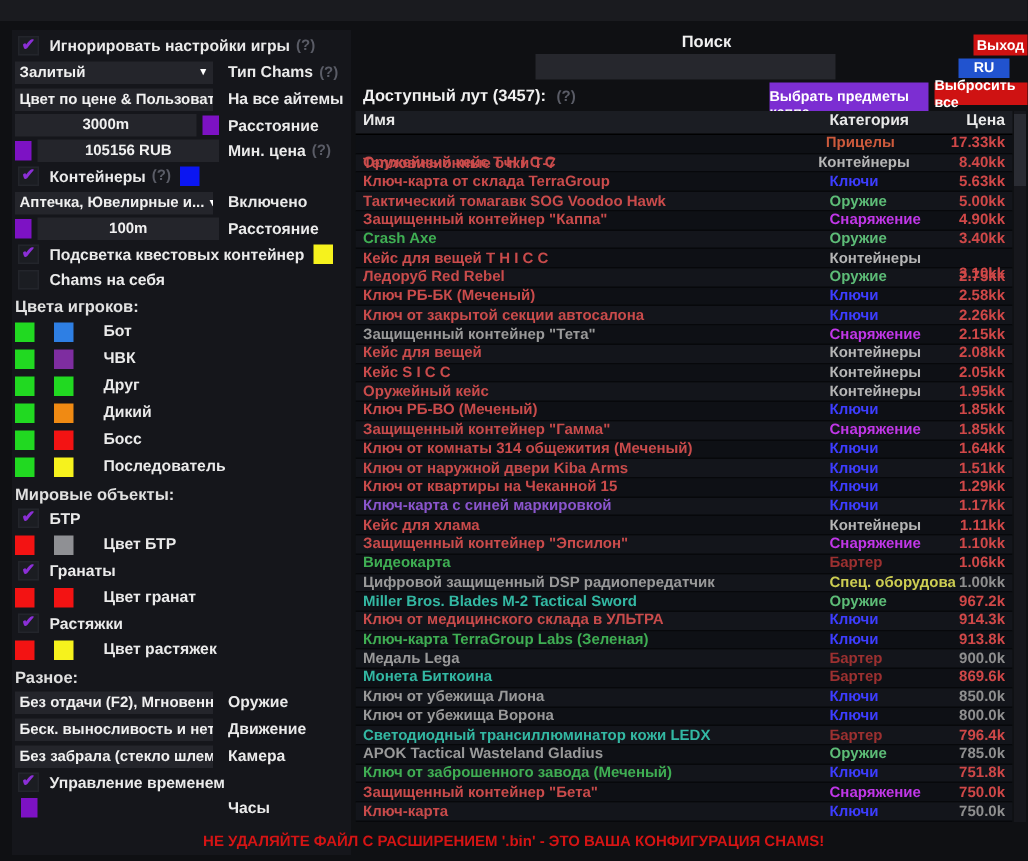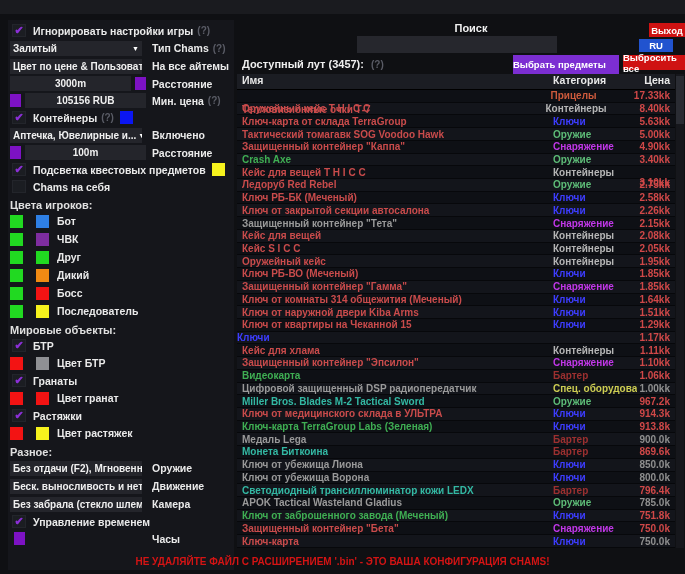--- a/index.html
+++ b/index.html
@@ -23,21 +23,21 @@
   .sel{width:132px;height:15px;background:#24252b;display:flex;align-items:center;padding:0 3px;box-sizing:border-box;
        font-size:10px;color:#f0f0f0;white-space:nowrap;overflow:hidden;}
   .arr{margin-left:auto;font-size:7px;color:#ffffff;flex:0 0 auto;padding-left:2px;}
   .inp{height:15px;background:#24252b;font-size:10px;color:#f0f0f0;display:flex;align-items:center;justify-content:center;box-sizing:border-box;flex:1 1 auto;}
   .swsq{width:11px;height:13px;flex:0 0 auto;}
   .slbl{font-size:10.5px;color:#eaeaea;margin-left:6px;white-space:nowrap;}
   .shelp{font-size:10px;color:#5a5c66;margin-left:4px;}
   .csw{width:13px;height:13px;flex:0 0 auto;}
   .csw.first{margin-left:0;}
   .csw.second{margin-left:13px;}
-  .colrow .slbl{margin-left:8px;}
+  .colrow .slbl{margin-left:20px;}
 
   
   .search-lbl{position:absolute;left:373px;top:22px;width:196px;text-align:center;font-size:11px;color:#f0f0f0;}
   .search-input{position:absolute;left:357px;top:36px;width:196px;height:15px;background:#26272d;border:0;}
   .btn{position:absolute;display:flex;align-items:center;justify-content:center;font-size:9.5px;color:#ffffff;cursor:default;}
   .btn-exit{right:0;top:23px;width:36px;height:14px;background:#cf1212;}
   .btn-ru{right:12px;top:39px;width:34px;height:13px;background:#2153cf;}
   .btn-kappa{right:66px;top:55px;width:106px;height:29px;background:#7c2ed2;}
   .btn-drop{right:0;top:55px;width:62px;height:15px;background:#cf1212;}
   .loot-title{position:absolute;left:242px;top:58px;font-size:11px;color:#f0f0f0;}
@@ -120,21 +120,21 @@
       </div>
       <div class="srow">
         <div class="ctl">
           <span class="swsq" style="background: rgb(125, 18, 196); margin-right: 4px;"></span>
           <div class="inp">100m</div>
         </div>
         <span class="slbl">Расстояние</span>
       </div>
       <div class="srow">
         <span class="cb">✔</span>
-        <span class="slbl" style="margin-left: 2px;">Подсветка квестовых предметов</span>
+        <span class="slbl" style="margin-left: 2px;">Подсветка квестовых контейнер</span>
         <span class="csw" style="background: rgb(246, 242, 29); margin-left: 6px;"></span>
       </div>
       <div class="srow">
         <span class="cb"></span>
         <span class="slbl" style="margin-left: 2px;">Chams на себя</span>
       </div>
       <div class="shead">Цвета игроков:</div>
       <div class="srow colrow">
         <span class="csw first" style="background: rgb(33, 217, 33);"></span>
         <span class="csw second" style="background: rgb(46, 127, 228);"></span>
@@ -335,20 +335,21 @@
       <span class="col-name" style="color: rgb(201, 75, 75);">Ключ от наружной двери Kiba Arms</span>
       <span class="col-cat" style="color: rgb(61, 61, 255);">Ключи</span>
       <span class="col-price" style="color: rgb(208, 72, 72);">1.51kk</span>
     </div>
     <div class="trow">
       <span class="col-name" style="color: rgb(201, 75, 75);">Ключ от квартиры на Чеканной 15</span>
       <span class="col-cat" style="color: rgb(61, 61, 255);">Ключи</span>
       <span class="col-price" style="color: rgb(208, 72, 72);">1.29kk</span>
     </div>
     <div class="trow">
+      <span class="col-name" style="color: rgb(138, 85, 204);">Ключ-карта с синей маркировкой</span>
       <span class="col-cat" style="color: rgb(61, 61, 255);">Ключи</span>
       <span class="col-price" style="color: rgb(208, 72, 72);">1.17kk</span>
     </div>
     <div class="trow">
       <span class="col-name" style="color: rgb(201, 75, 75);">Кейс для хлама</span>
       <span class="col-cat" style="color: rgb(181, 181, 181);">Контейнеры</span>
       <span class="col-price" style="color: rgb(208, 72, 72);">1.11kk</span>
     </div>
     <div class="trow">
       <span class="col-name" style="color: rgb(201, 75, 75);">Защищенный контейнер "Эпсилон"</span>

